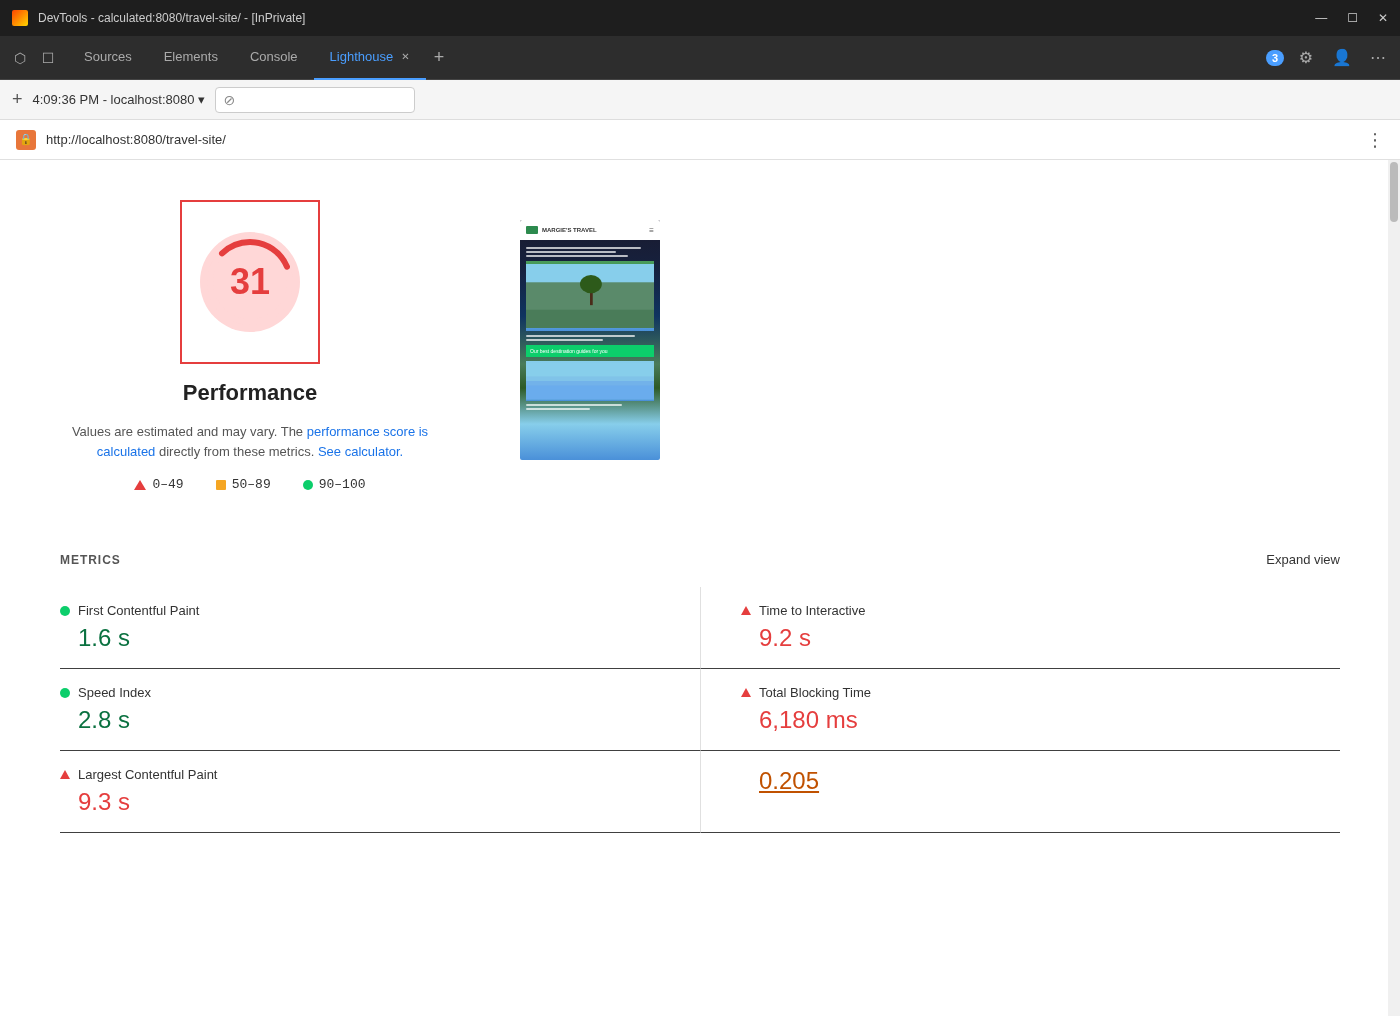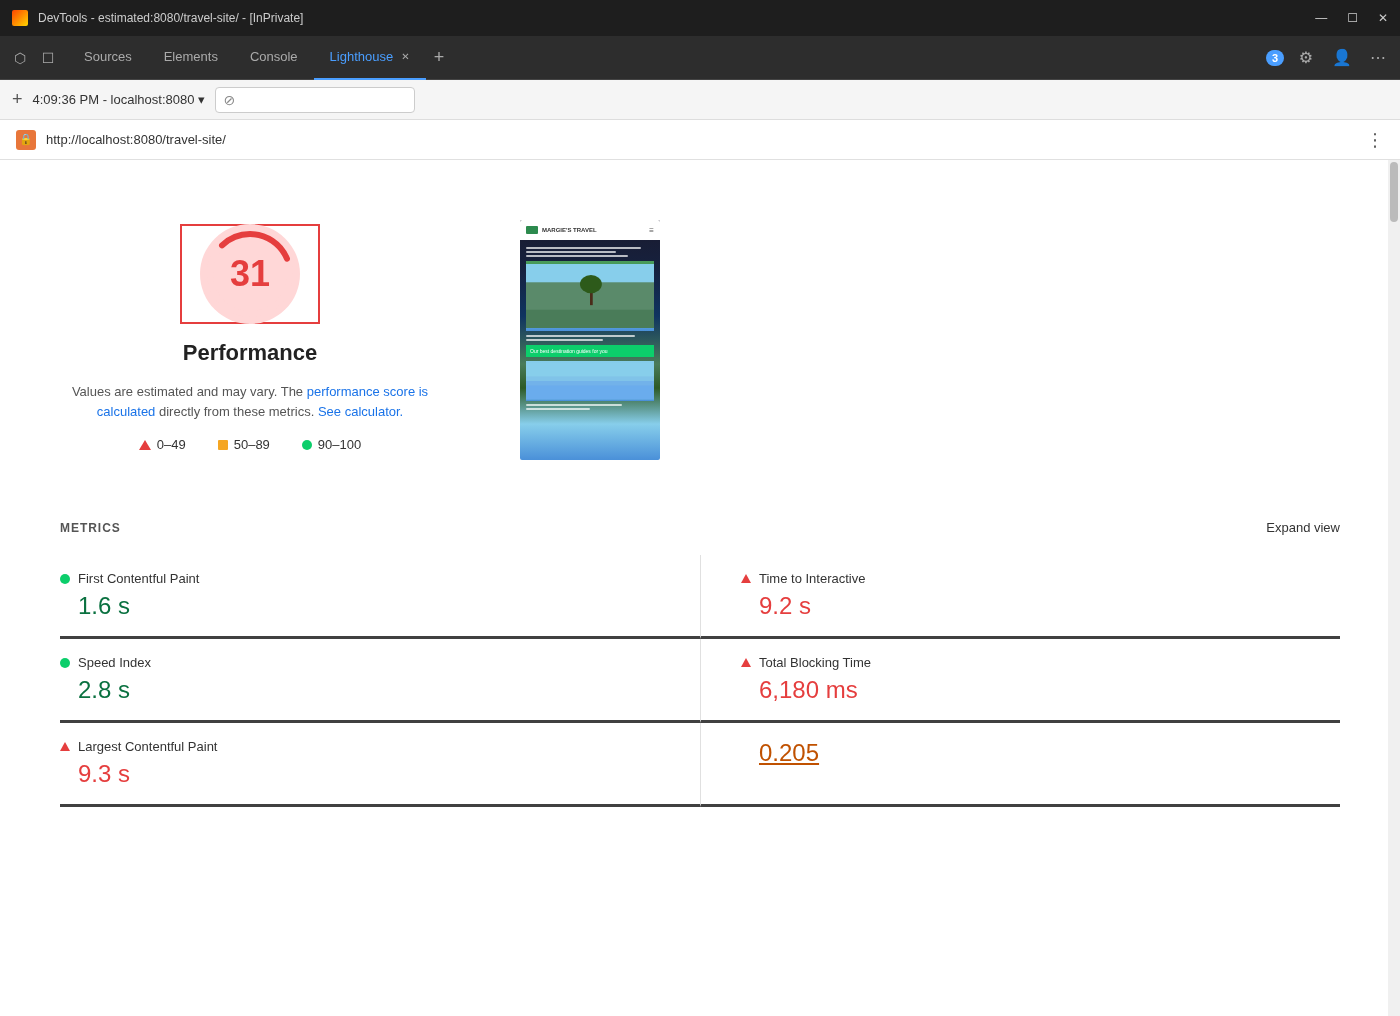--- a/index.html
+++ b/index.html
@@ -185,27 +185,26 @@
       gap: 80px;
       margin-bottom: 60px;
     }
     .perf-left {
       display: flex;
       flex-direction: column;
       align-items: center;
     }
     .score-card {
       border: 2px solid #e53e3e;
-      width: 140px; height: 100px;
+      width: 140px; height: 164px;
       display: flex;
       align-items: center;
       justify-content: center;
       position: relative;
       margin-bottom: 16px;
-      margin-top: 24px;
     }
     .score-circle-container {
       position: relative;
       width: 100px; height: 100px;
     }
     .score-bg-circle {
       position: absolute;
       width: 100px; height: 100px;
       border-radius: 50%;
       background: #ffd7d7;
@@ -237,20 +236,21 @@
       line-height: 1.5;
       max-width: 380px;
     }
     .perf-description a { color: #1a73e8; text-decoration: none; }
 
     .score-legend {
       display: flex;
       gap: 32px;
       margin-top: 16px;
       align-items: center;
+      font-family: Liberation Mono, monospace;
     }
     .legend-item {
       display: flex;
       align-items: center;
       gap: 6px;
       font-size: 13px;
       color: #333;
     }
     .legend-triangle {
       width: 0; height: 0;
@@ -362,21 +362,21 @@
       cursor: pointer;
     }
 
     .metrics-grid {
       display: grid;
       grid-template-columns: 1fr 1fr;
       gap: 0;
     }
     .metric-item {
       padding: 16px 0;
-      border-bottom: 3px solid #404040;
+      border-bottom: 1px solid #404040;
     }
     .metric-item:nth-child(odd) {
       padding-right: 40px;
     }
     .metric-item:nth-child(even) {
       padding-left: 40px;
       border-left: 1px solid #e0e0e0;
     }
     .metric-header {
       display: flex;
@@ -425,21 +425,21 @@
       color: #c05100;
       margin-left: 18px;
       text-decoration: underline;
     }
   </style>
 </head>
 <body>
 
 <div class="title-bar">
   <div class="title-bar-icon"></div>
-  <span class="title-bar-text">DevTools - estimated:8080/travel-site/ - [InPrivate]</span>
+  <span class="title-bar-text">DevTools - calculated:8080/travel-site/ - [InPrivate]</span>
   <div class="title-bar-controls">
     <span>—</span>
     <span>☐</span>
     <span>✕</span>
   </div>
 </div>
 
 <div class="tab-bar">
   <div class="tab-bar-left">
     <div class="devtools-icon">⬡</div>

